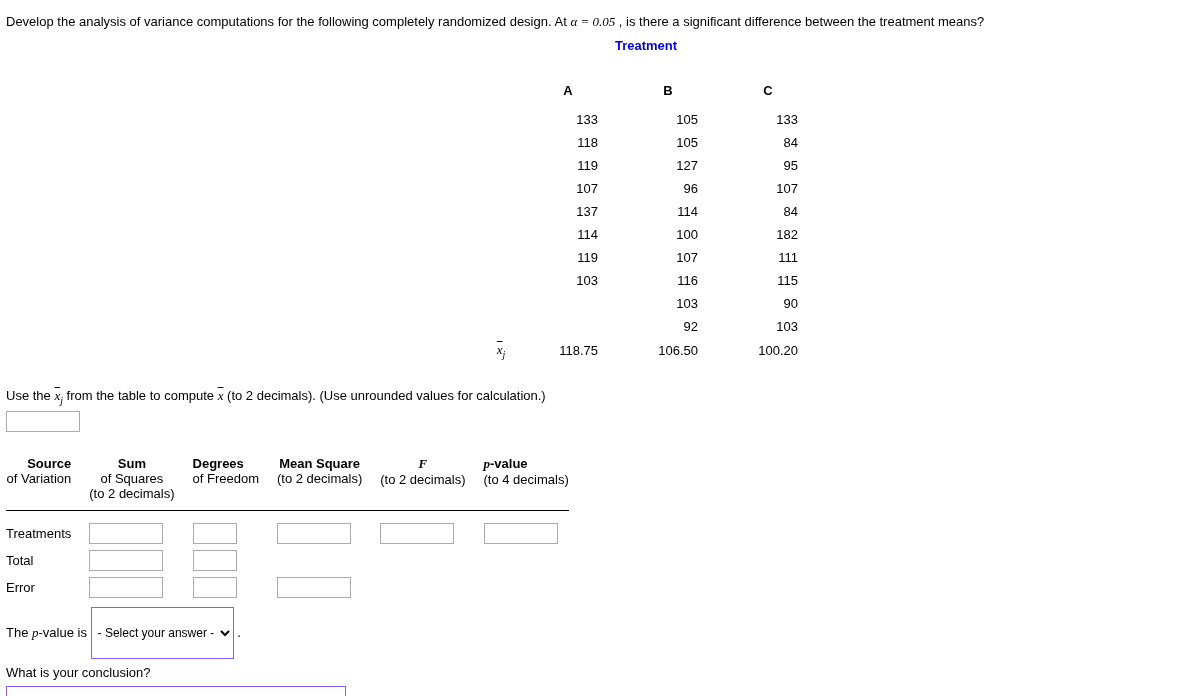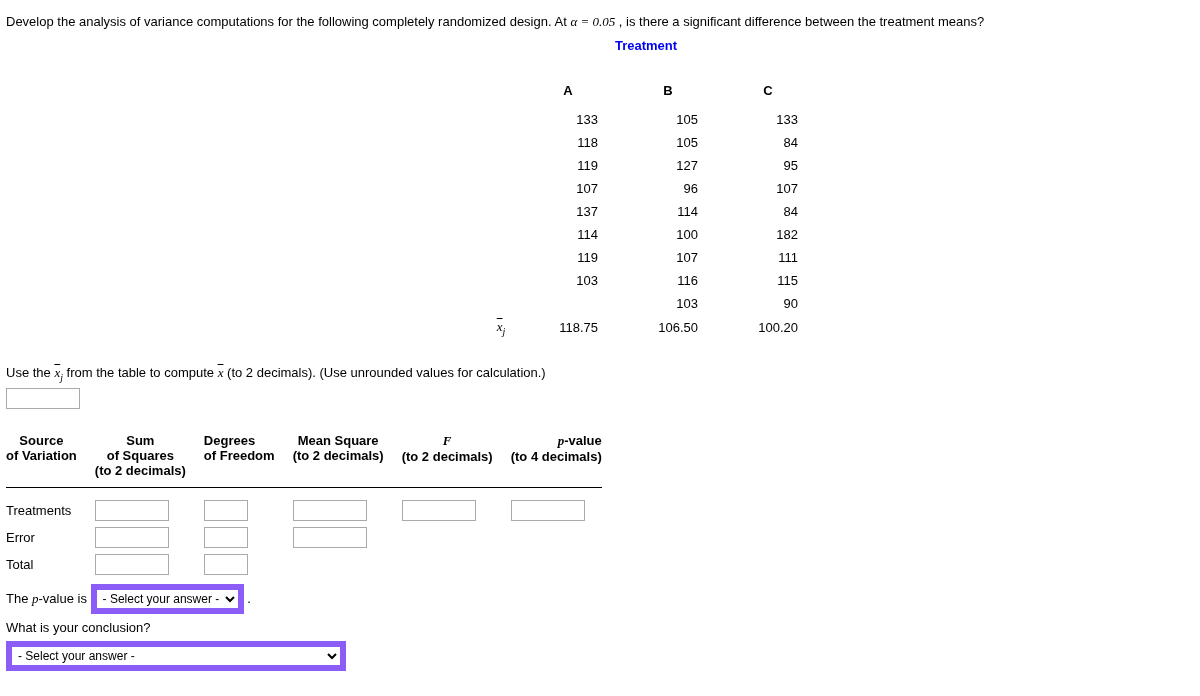--- a/index.html
+++ b/index.html
@@ -68,44 +68,44 @@
     padding: 1px 2px;
   }
   input.xshort { width: 38px; }
   .alone-input { margin: 6px 0 20px; }
   table.anova {
     border-collapse: collapse;
     margin-top: 4px;
   }
   table.anova th {
     font-weight: bold;
-    text-align: center;
+    text-align: right;
     padding: 4px 18px 4px 0;
     vertical-align: top;
   }
   table.anova th .subhead {
-    font-weight: bold;
+    font-weight: normal;
     display:block;
   }
   table.anova td {
     padding: 3px 18px 3px 0;
     vertical-align: middle;
   }
   .hr {
     border-top:1px solid #000;
     height:0;
     margin:2px 0 6px;
   }
   .hr-wrap { width: 800px; }
   select {
     font-family: inherit;
     font-size: 12px;
-    border:6px solid #8b5cf6;
+    border:1px solid #8b5cf6;
     background:#fff;
-    padding:1px 2px;
+    padding:17px 2px;
   }
   .qline { margin:6px 0; }
 </style>
 </head>
 <body>
 
 <div class="intro">
   <span>Develop the analysis of variance computations for the following completely randomized design. At </span>
   <span class="math">α = 0.05</span>
   <span>, is there a significant difference between the treatment means?</span>
@@ -169,20 +169,26 @@
         <td class="rowlabel"></td>
         <td>103</td>
         <td>116</td>
         <td>115</td>
       </tr>
       <tr>
         <td class="rowlabel"></td>
         <td></td>
         <td>103</td>
         <td>90</td>
+      </tr>
+      <tr>
+        <td class="rowlabel"></td>
+        <td></td>
+        <td>92</td>
+        <td>103</td>
       </tr>
     </tbody>
   <tbody>
     <tr>
       <td class="rowlabel"><span class="overbar">x</span><span class="sub">j</span></td>
       <td>118.75</td>
       <td>106.50</td>
       <td>100.20</td>
     </tr>
   </tbody>
@@ -210,61 +216,61 @@
       </th>
       <th style="text-align:center">
         <span>Sum</span>
         <span class="subhead">of Squares</span>
         <span class="subhead">(to 2 decimals)</span>
       </th>
       <th style="text-align:left">
         <span>Degrees</span>
         <span class="subhead">of Freedom</span>
       </th>
-      <th style="">
+      <th style="text-align:center">
         <span>Mean Square</span>
         <span class="subhead">(to 2 decimals)</span>
       </th>
       <th style="text-align:center">
         <span class="math">F</span>
         <span class="subhead">(to 2 decimals)</span>
       </th>
-      <th style="text-align:right">
+      <th style="text-align:left">
         <span><span class="math">p</span>-value</span>
         <span class="subhead">(to 4 decimals)</span>
       </th>
     </tr>
   </thead>
   <tbody>
     <tr>
           <td colspan="6">
             <div class="hr"></div>
           </td>
         </tr>
     <tr>
       <td>Treatments</td>
       <td><input type="text" class="short" style=""></td>
       <td><input type="text" class="tiny xshort" style=""></td>
       <td><input type="text" class="short" style=""></td>
       <td><input type="text" class="short" style=""></td>
       <td><input type="text" class="short" style=""></td>
     </tr>
     <tr>
+      <td>Total</td>
+      <td><input type="text" class="short" style=""></td>
+      <td><input type="text" class="tiny xshort" style=""></td>
+      <td></td>
+      <td></td>
+      <td></td>
+    </tr>
+    <tr>
       <td>Error</td>
       <td><input type="text" class="short" style=""></td>
       <td><input type="text" class="tiny xshort" style=""></td>
       <td><input type="text" class="short" style=""></td>
-      <td></td>
-      <td></td>
-    </tr>
-    <tr>
-      <td>Total</td>
-      <td><input type="text" class="short" style=""></td>
-      <td><input type="text" class="tiny xshort" style=""></td>
-      <td></td>
       <td></td>
       <td></td>
     </tr>
   </tbody>
 </table>
 </div>
 
 <div class="qline">
   <span>The <span class="math">p</span>-value is </span>
   <select>

